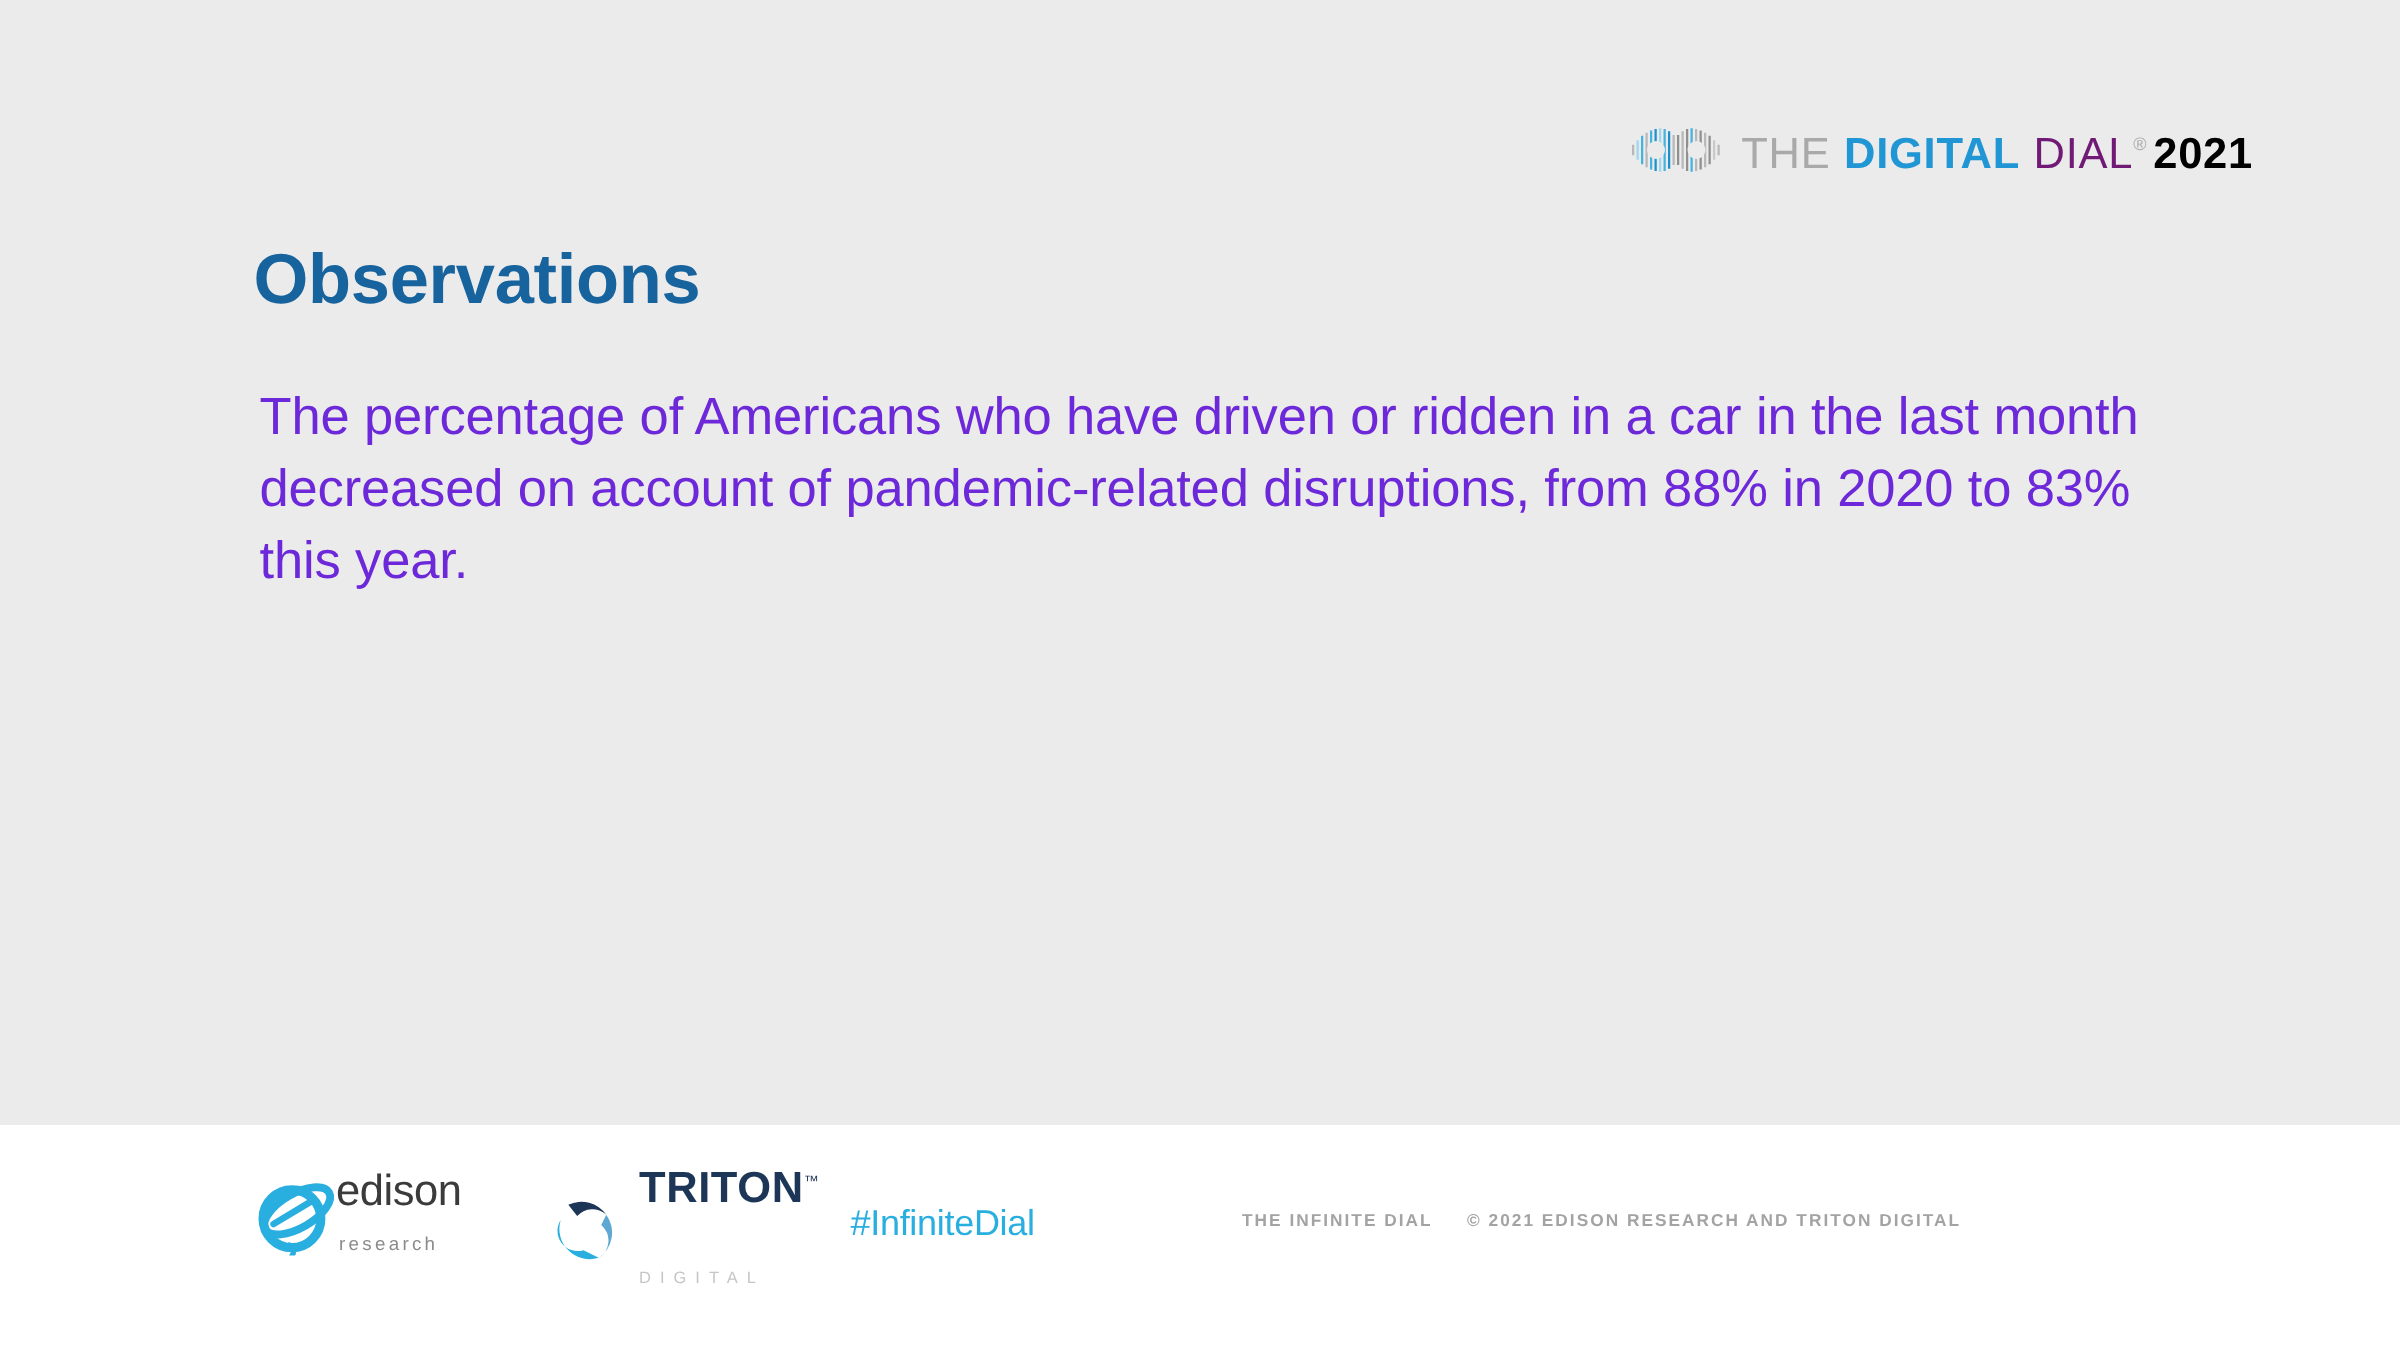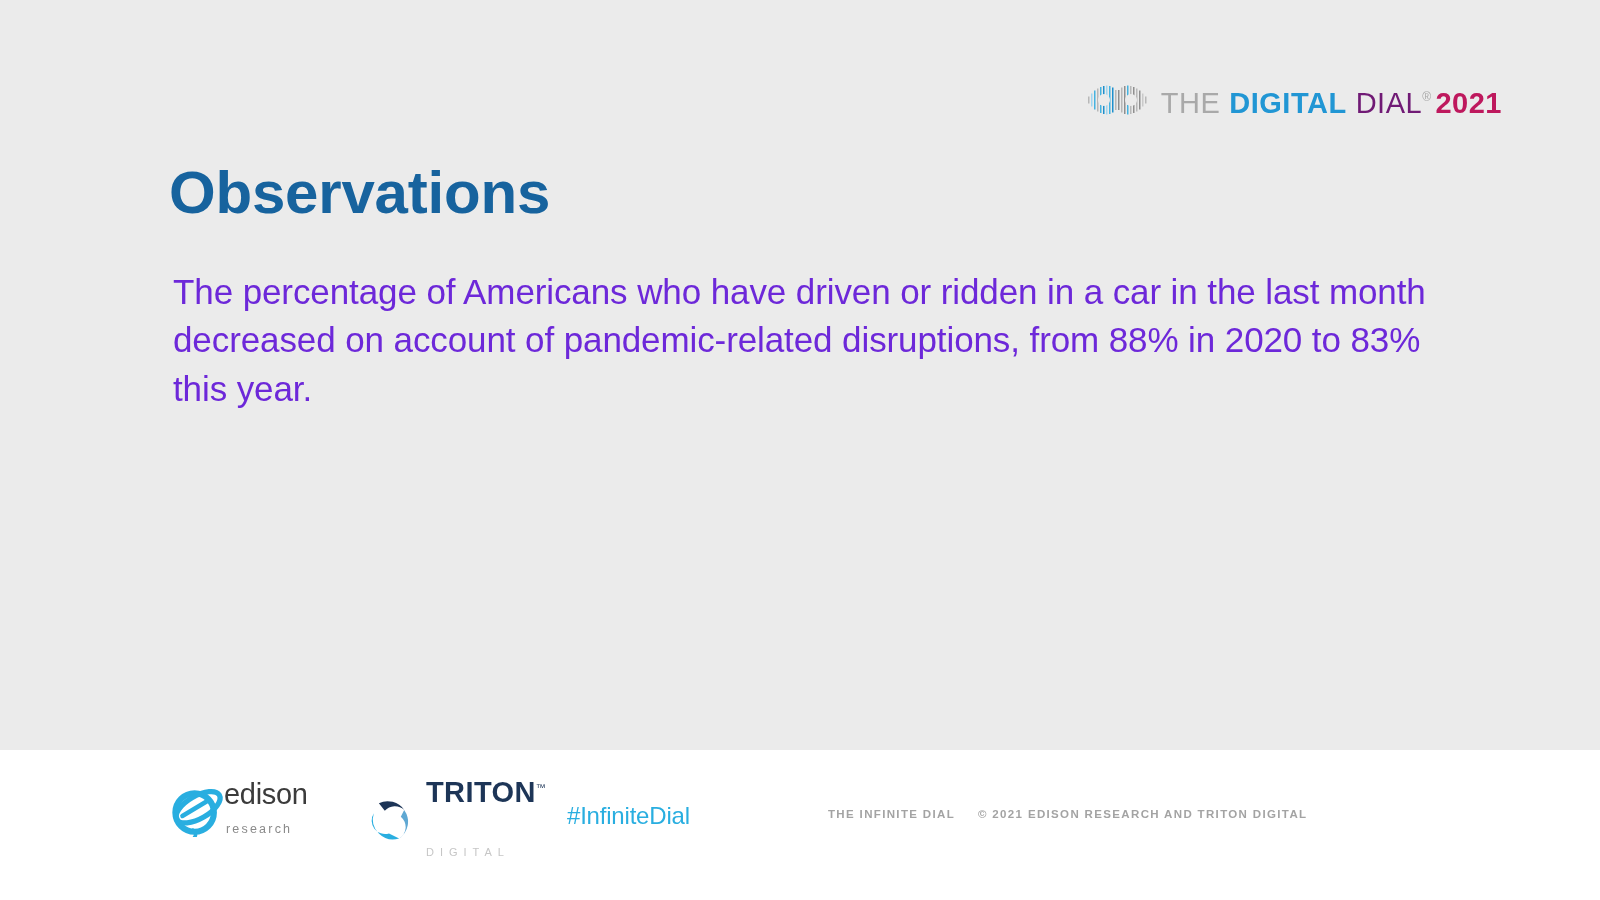--- a/index.html
+++ b/index.html
@@ -65,32 +65,32 @@
     font-weight: 400;
   }
   .brand-reg {
     color: #a9a9a9;
     font-size: 12px;
     position: relative;
     top: -12px;
     margin-right: 4px;
   }
   .brand-year {
-    color: #be185d;
+    color: #000000;
     font-weight: 700;
   }
   
   .content {
     position: absolute;
     left: 169px;
     top: 160px;
     width: 1310px;
   }
   .page-title {
-    font-size: 60px;
+    font-size: 47px;
     font-weight: 700;
     color: #17639e;
     letter-spacing: -0.2px;
     margin: 0 0 42px 0;
     line-height: 1.1;
   }
   .body-copy {
     font-size: 35px;
     font-weight: 300;
     color: #6d28d9;

